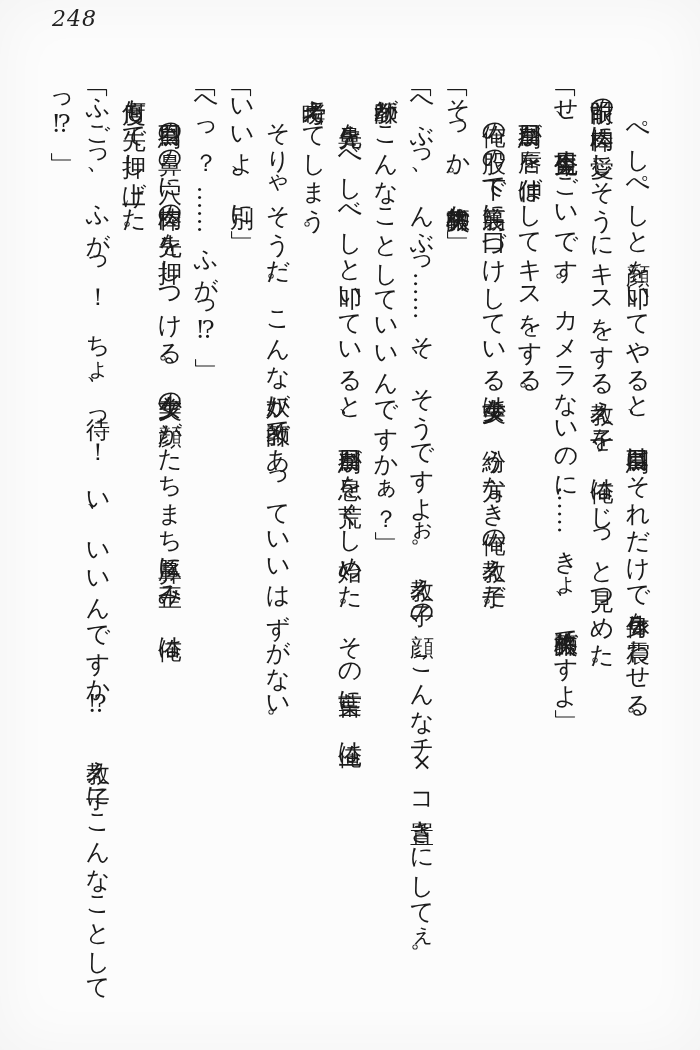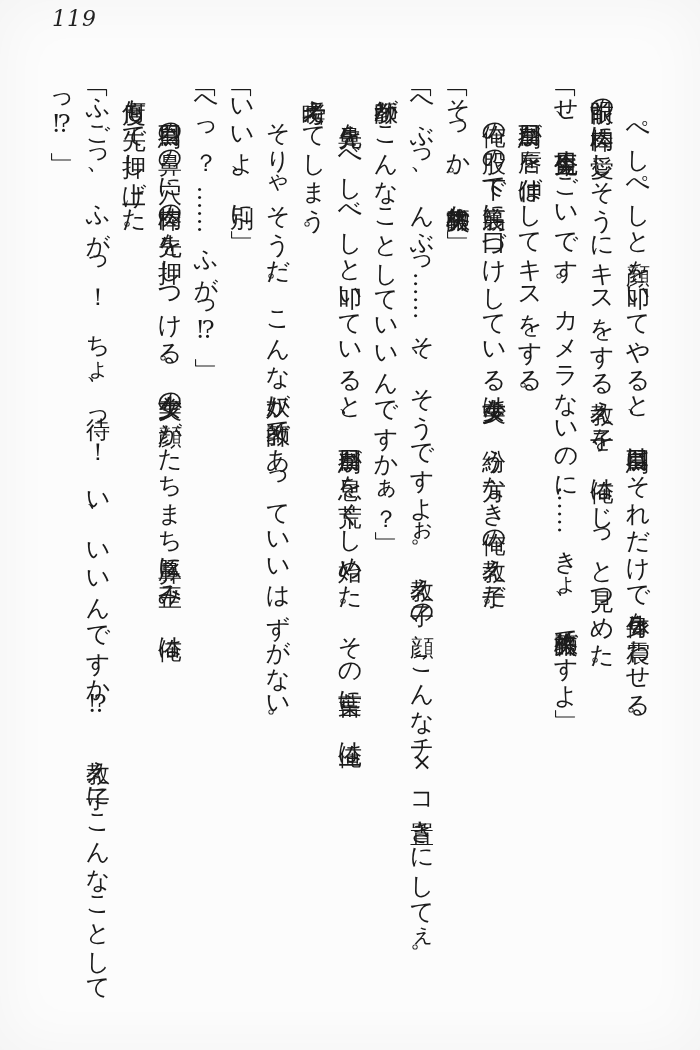--- a/index.html
+++ b/index.html
@@ -43,21 +43,21 @@
     white-space:nowrap;
   }
   p.line.indent{
     text-indent:24px;
   }
 </style>
 </head>
 <body>
 
 <div class="page">
-  <div class="page-number">119</div>
+  <div class="page-number">248</div>
 
   <div class="text-area">
     <p class="line indent">ぺしぺしと顔を叩いてやると、羽目鳥はそれだけで身体を震わせる。</p>
     <p class="line">眼前の肉棒に愛しそうにキスをする教え子を、俺はじっと見つめた。</p>
     <p class="line">「せ、先生今日すごいです。カメラないのに……きょ、教師失格ですよ」</p>
     <p class="line indent">羽目鳥が唇を伸ばしてキスをする。</p>
     <p class="line indent">俺の股の下で裏筋に口づけしている美少女は、紛う方なき俺の教え子だ。</p>
     <p class="line">「そっか。教師失格か」</p>
     <p class="line">「へぶっ、んぶっ……そ、そうですよぉ。教え子の顔、こんなチ×コ置きにしてぇ。</p>
     <p class="line">教師がこんなことしていいんですかぁ？」</p>

